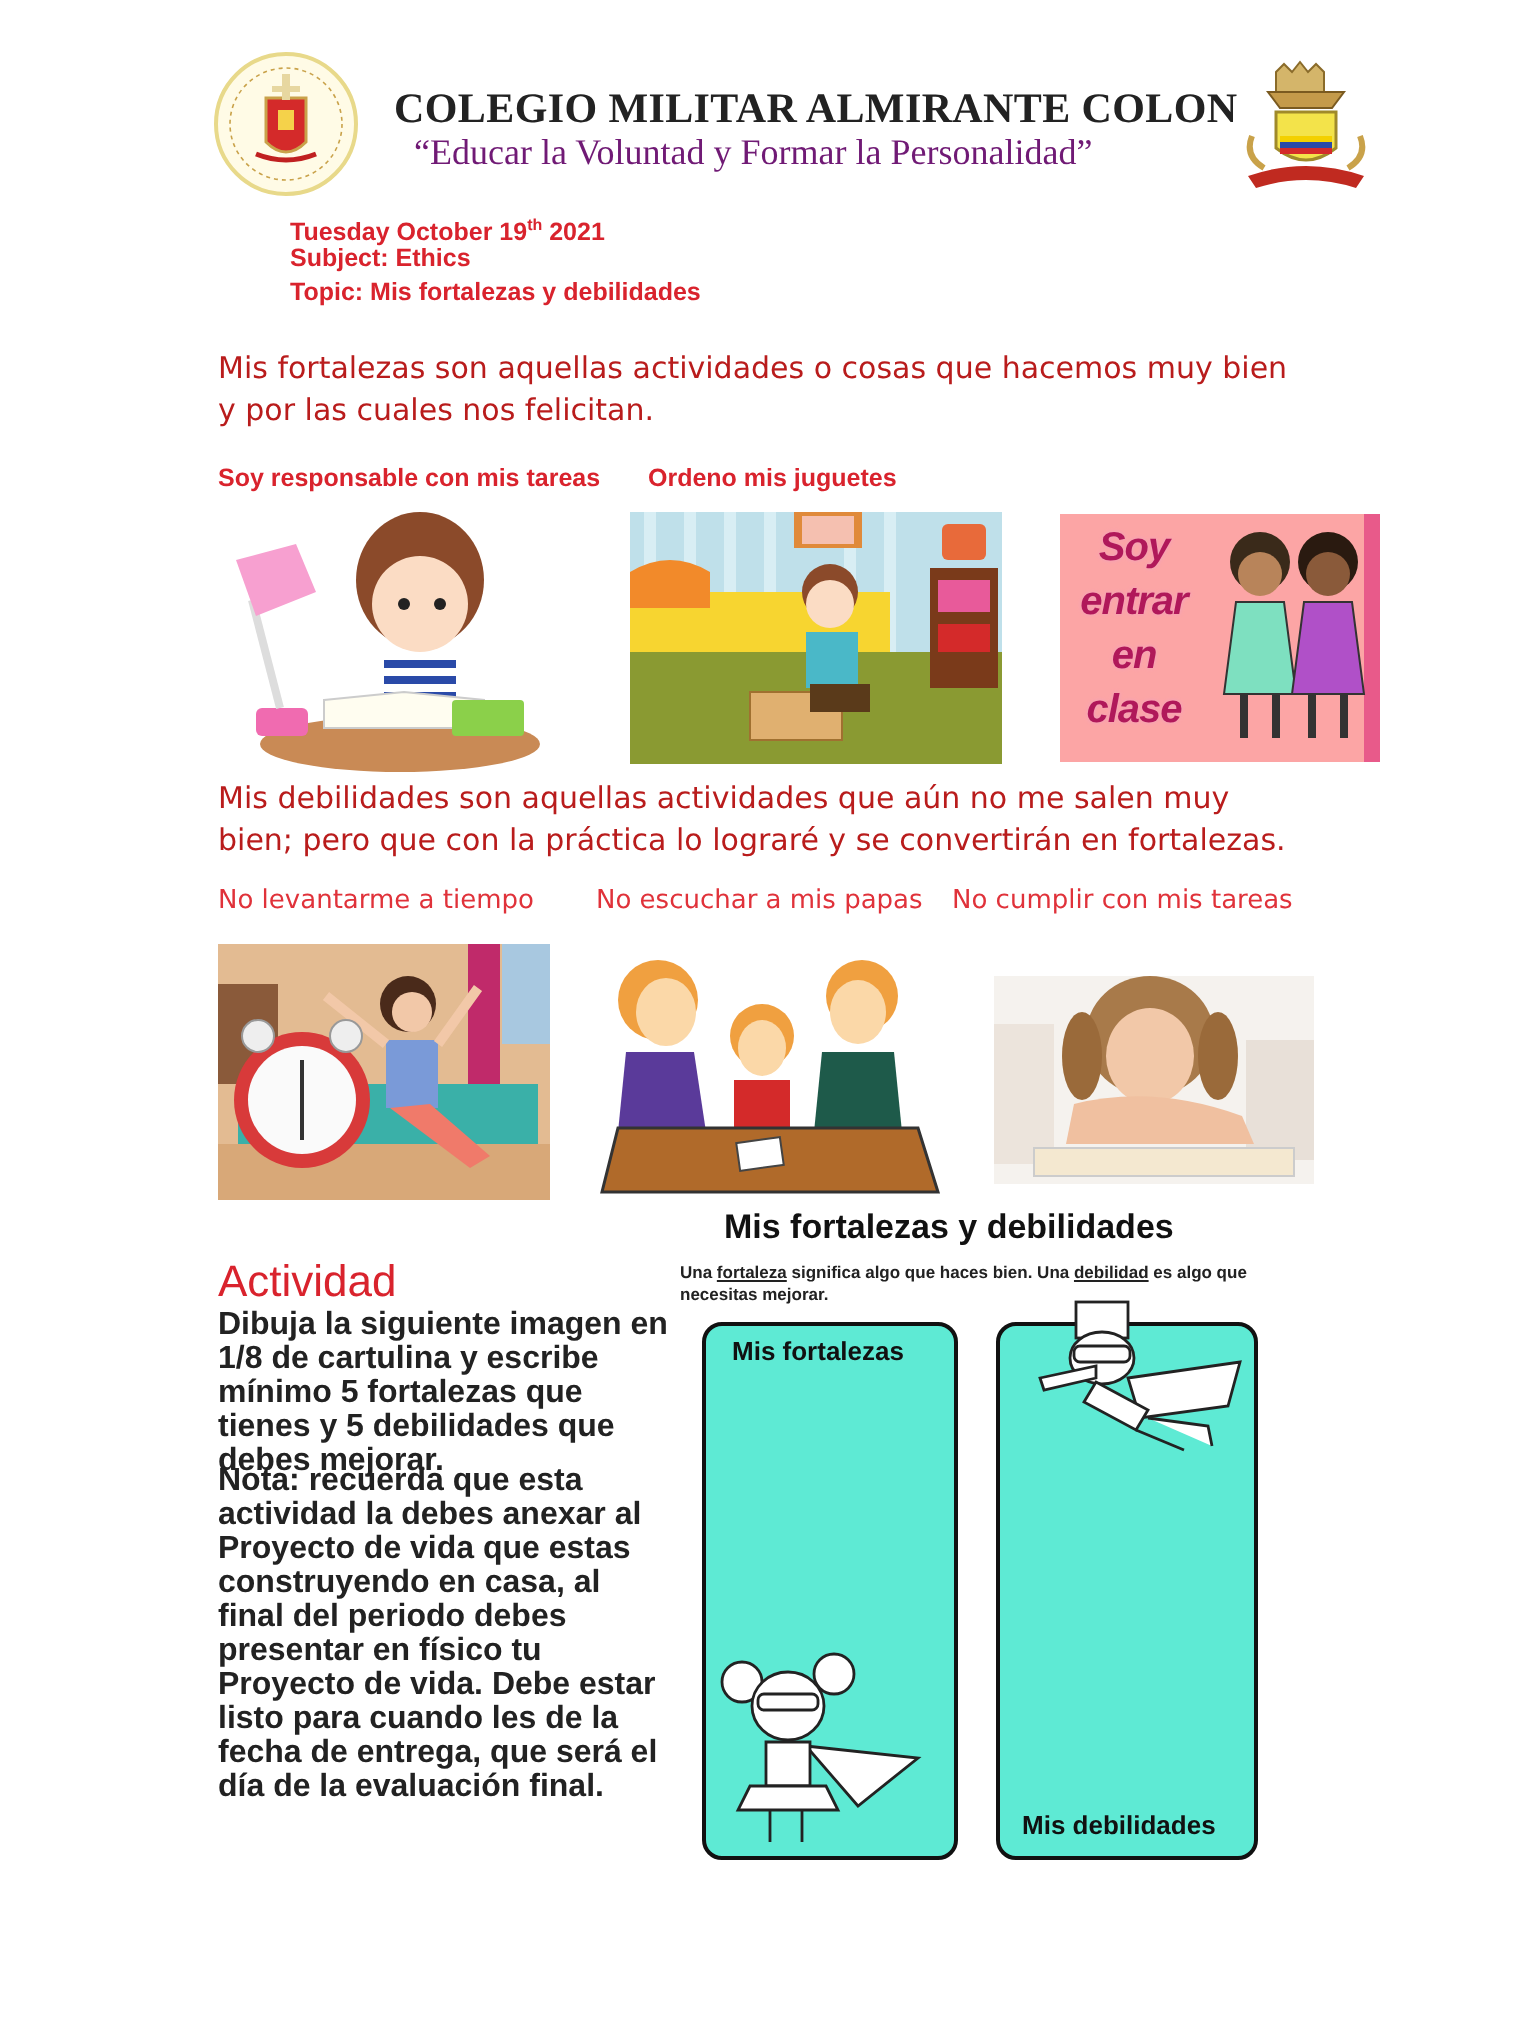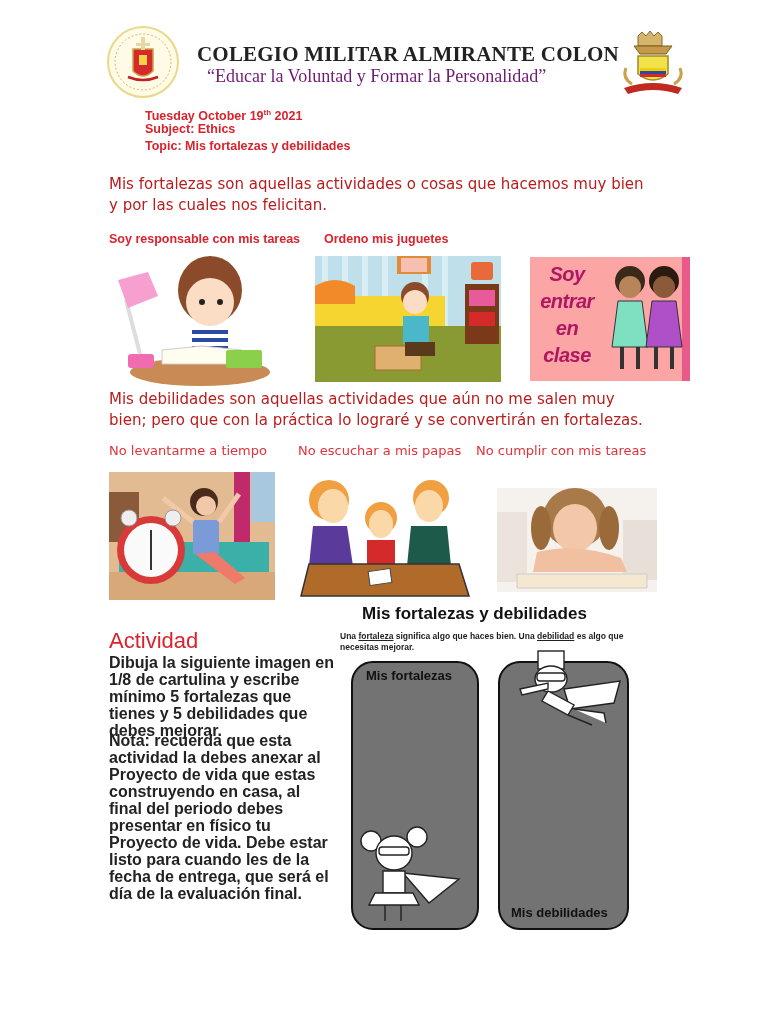--- a/index.html
+++ b/index.html
@@ -12,21 +12,21 @@
   .meta { left:109px; font-size:12.5px; font-weight:bold; color:#d9232d; line-height:17px;margin-left:36px; }
   .para { left:109px; font-size:15px; color:#b91c1c; line-height:21px; width:540px; }
   .caption-bold { font-size:12.5px; font-weight:bold; color:#d9232d; white-space:nowrap; }
   .caption-thin { font-size:13px; color:#e0323a; white-space:nowrap; }
   .pic { overflow:hidden; }
   .act-title { left:109px; top:614px; font-size:22px; color:#d9232d;margin-top:14px; }
   .act-text { left:109px; font-size:16px; font-weight:bold; color:#222; line-height:17px; width:225px; }
   .ws-title { left:362px; top:604px; font-size:17px; font-weight:bold; color:#111; white-space:nowrap; }
   .ws-sub { left:340px; top:631px; font-size:8.5px; font-weight:bold; color:#222; line-height:11px; width:300px; }
   .ws-sub u { text-decoration:underline; }
-  .panel { border:2px solid #111; border-radius:22px; background:#737373;text-decoration:underline; }
+  .panel { border:2px solid #111; border-radius:10px; background:#5eead4;text-decoration:underline; }
   .panel-label { font-size:13px; font-weight:bold; color:#111; white-space:nowrap; }
 </style>
 </head>
 <body>
 
 <div class="abs" style="left:106px;top:25px;width:74px;height:74px;">
   <svg width="74" height="74" viewBox="0 0 74 74">
     <circle cx="37" cy="37" r="35" fill="#fffbe6" stroke="#e8d98a" stroke-width="2"></circle>
     <circle cx="37" cy="37" r="28" fill="none" stroke="#c9a24a" stroke-width="0.8" stroke-dasharray="2 2"></circle>
     <path d="M27 24 h20 v22 q-10 10 -20 0 z" fill="#d42a2a" stroke="#c9a24a" stroke-width="1.5"></path>

